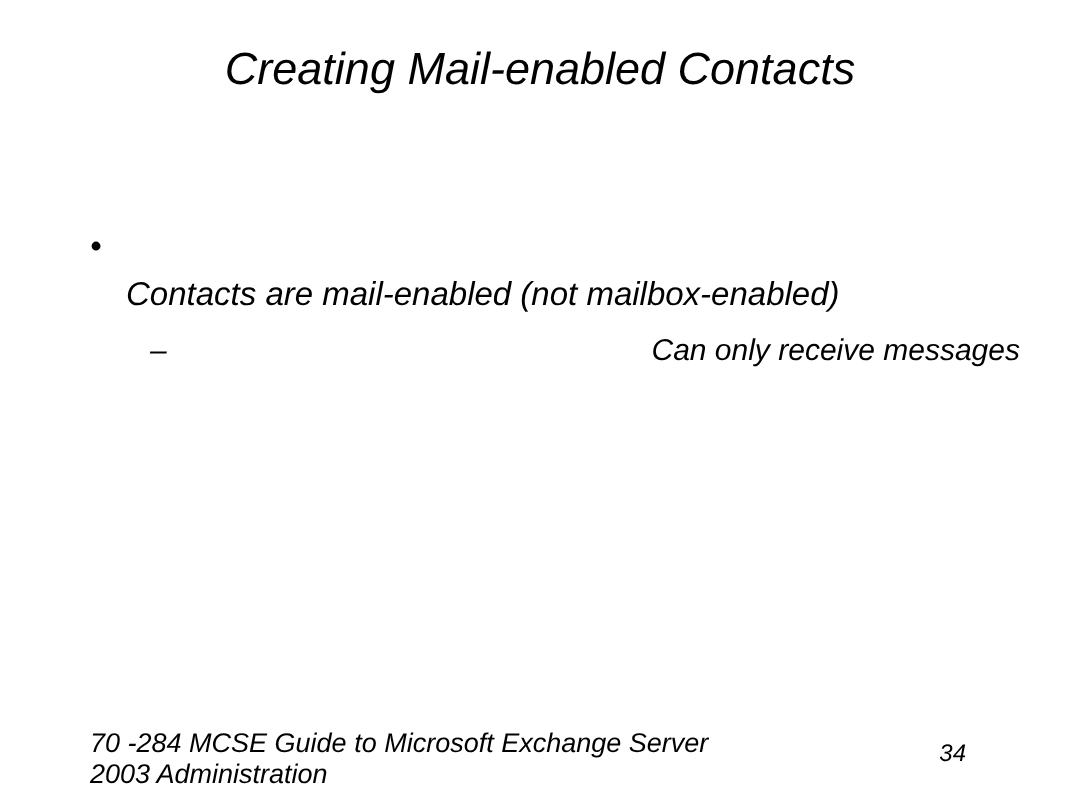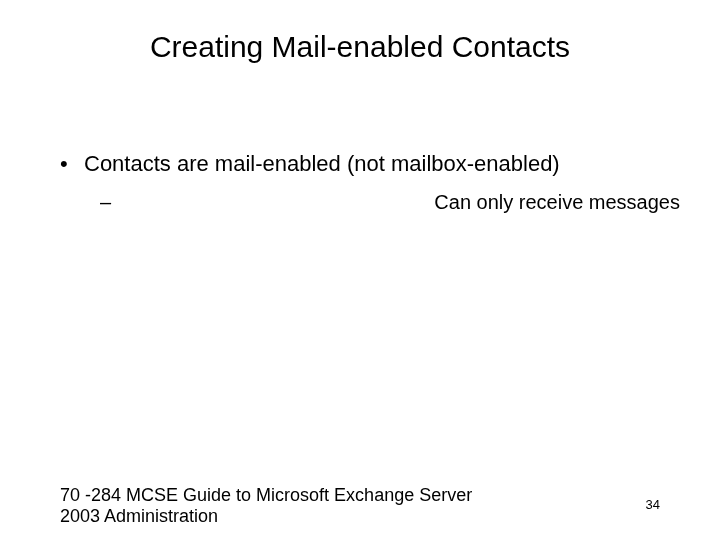--- a/index.html
+++ b/index.html
@@ -10,20 +10,21 @@
     background: #ffffff;
     font-family: Arial, Helvetica, sans-serif;
     color: #000000;
     overflow: hidden;
   }
   .slide {
     position: relative;
     width: 720px;
     height: 540px;
     box-sizing: border-box;
+    font-style: italic;
   }
   .title {
     position: absolute;
     top: 30px;
     left: 0;
     right: 0;
     text-align: center;
     font-size: 30px;
     font-weight: normal;
   }
@@ -42,20 +43,21 @@
   }
   .bullet-l1 .dot {
     width: 24px;
     flex: 0 0 24px;
     text-align: left;
     font-size: 22px;
     line-height: 1.3;
   }
   .bullet-l1 .text {
     flex: 1;
+    margin-top: 32px;
   }
   .bullet-l2 {
     display: flex;
     align-items: flex-start;
     margin-left: 40px;
     font-size: 20px;
     margin-top: 6px;
   }
   .bullet-l2 .dash {
     width: 20px;
@@ -68,23 +70,23 @@
   .footer {
     position: absolute;
     left: 60px;
     bottom: 12px;
     font-size: 18px;
     max-width: 420px;
     line-height: 1.2;
   }
   .pagenum {
     position: absolute;
-    right: 60px;
+    right: 76px;
     bottom: 28px;
-    font-size: 13px;
+    font-size: 16px;
   }
 </style>
 </head>
 <body>
 
 <div class="slide">
 
   <div class="title">Creating Mail-enabled Contacts</div>
 
   <div class="body">

